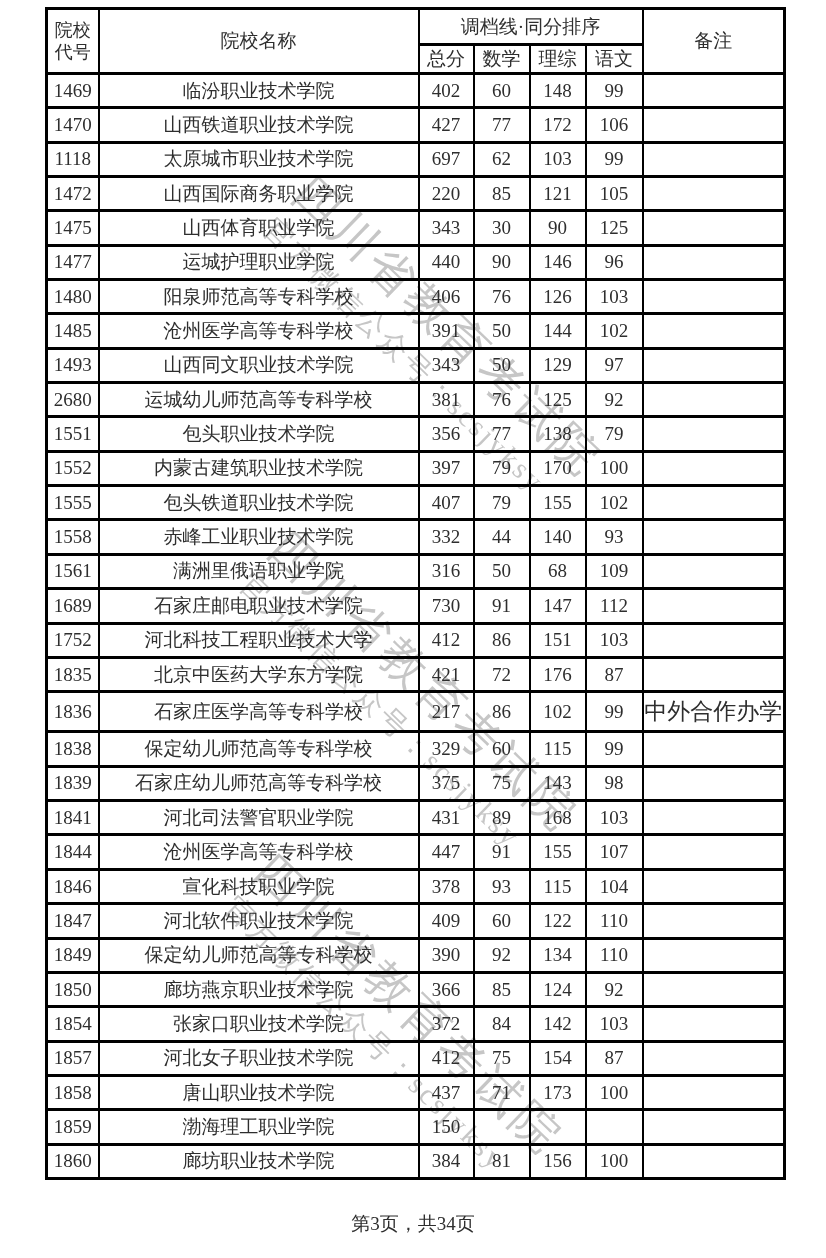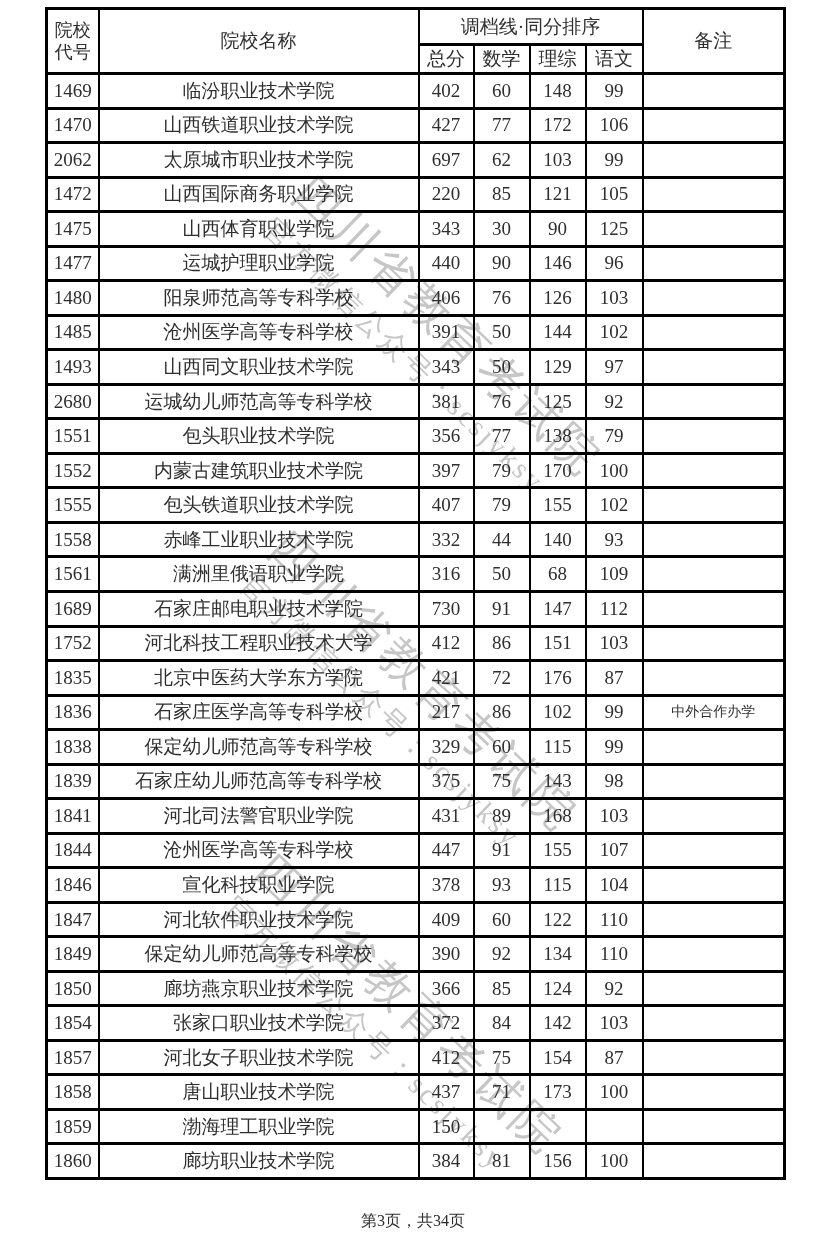--- a/index.html
+++ b/index.html
@@ -123,21 +123,21 @@
         <tr>
           <td>1470</td>
           <td>山西铁道职业技术学院</td>
           <td>427</td>
           <td>77</td>
           <td>172</td>
           <td>106</td>
           <td style="font-size: 18px;"></td>
         </tr>
         <tr>
-          <td>2062</td>
+          <td>1118</td>
           <td>太原城市职业技术学院</td>
           <td>697</td>
           <td>62</td>
           <td>103</td>
           <td>99</td>
           <td style="font-size: 18px;"></td>
         </tr>
         <tr>
           <td>1472</td>
           <td>山西国际商务职业学院</td>
@@ -273,21 +273,21 @@
           <td>87</td>
           <td style="font-size: 18px;"></td>
         </tr>
         <tr>
           <td>1836</td>
           <td>石家庄医学高等专科学校</td>
           <td>217</td>
           <td>86</td>
           <td>102</td>
           <td>99</td>
-          <td style="font-size: 14px;">中外合作办学</td>
+          <td style="font-size: 23px;">中外合作办学</td>
         </tr>
         <tr>
           <td>1838</td>
           <td>保定幼儿师范高等专科学校</td>
           <td>329</td>
           <td>60</td>
           <td>115</td>
           <td>99</td>
           <td style="font-size: 18px;"></td>
         </tr>
@@ -395,14 +395,14 @@
           <td>廊坊职业技术学院</td>
           <td>384</td>
           <td>81</td>
           <td>156</td>
           <td>100</td>
           <td style="font-size: 18px;"></td>
         </tr>
       </tbody>
   </table>
 
-  <div style="position:absolute;left:0;top:1211px;width:826px;text-align:center;font-size:16px;z-index:1;">第3页，共34页</div>
+  <div style="position:absolute;left:0;top:1211px;width:826px;text-align:center;font-size:19px;z-index:1;">第3页，共34页</div>
 </div>
 
 </body></html>

